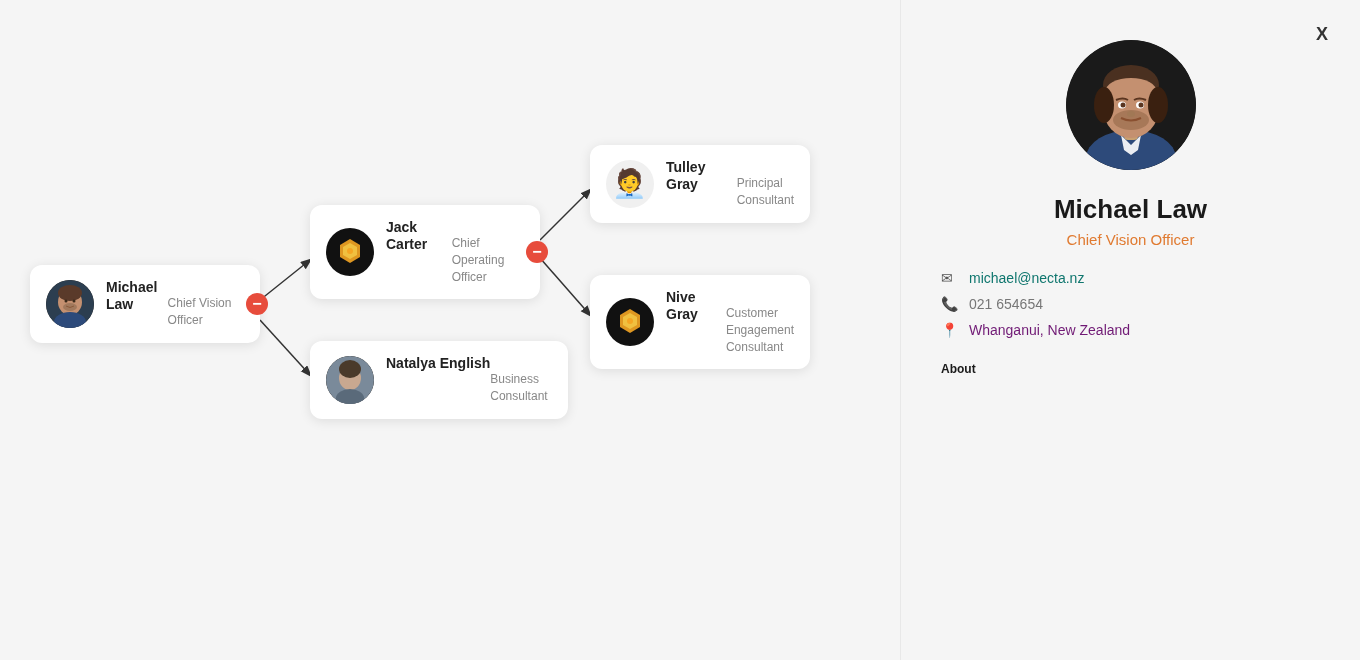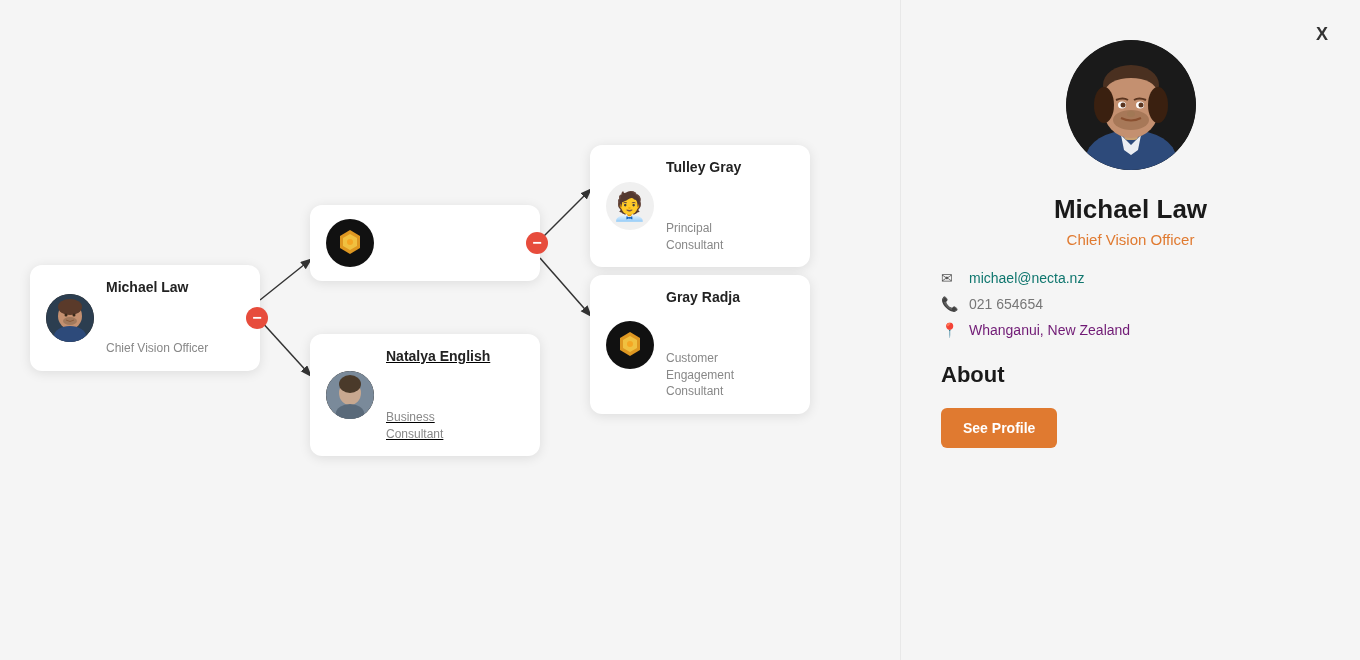--- a/index.html
+++ b/index.html
@@ -49,22 +49,21 @@
       display: flex; align-items: center; justify-content: center;
     }
 
     .node-avatar.necta-badge {
       background: #111;
       border-radius: 50%;
     }
 
     .node-info {
       display: flex;
-      flex-direction: column;
-      gap: 28px;
+      flex-direction: row;
     }
 
     .node-name {
       font-weight: 700;
       font-size: 14px;
       color: #222;
       line-height: 1.2;
     }
 
     .node-title {
@@ -97,23 +96,22 @@
       top: 265px;
       width: 230px;
     }
     #node-jack {
       left: 310px;
       top: 205px;
       width: 230px;
     }
     #node-natalya {
       left: 310px;
-      top: 334px;
-      width: 230px;
-      text-decoration: underline;
+      top: 341px;
+      width: 258px;
     }
     #node-tulley {
       left: 590px;
       top: 145px;
       width: 220px;
     }
     #node-nive {
       left: 590px;
       top: 275px;
       width: 220px;
@@ -184,21 +182,21 @@
     }
 
     .contact-icon {
       width: 18px;
       font-size: 14px;
       color: #555;
       flex-shrink: 0;
     }
 
     .panel-about-label {
-      font-size: 22px;
+      font-size: 12px;
       font-weight: 700;
       color: #1a1a1a;
       margin-bottom: 20px;
     }
 
     .panel-actions {
       display: flex;
       gap: 12px;
       margin-top: 10px;
     }
@@ -283,20 +281,24 @@
     <div class="node-avatar necta-badge">
       <svg class="necta-svg" viewBox="0 0 44 44" fill="none">
         <circle cx="22" cy="22" r="22" fill="#111"></circle>
 
         <g transform="translate(7,7)">
           <polygon points="15,2 25,8 25,20 15,26 5,20 5,8" fill="#f5a623" opacity="0.9"></polygon>
           <polygon points="15,6 22,10 22,18 15,22 8,18 8,10" fill="#f0c040"></polygon>
           <circle cx="15" cy="14" r="3" fill="#f5a623"></circle>
         </g>
       </svg>
+    </div>
+    <div class="node-info">
+      <span class="node-name">Jack Carter</span>
+      <span class="node-title">Chief Operating<br>Officer</span>
     </div>
     <div class="node-minus">−</div>
   </div>
 
   <div class="node-card" id="node-natalya">
     <div class="node-avatar">
       <svg width="48" height="48" viewBox="0 0 48 48">
         <circle cx="24" cy="24" r="24" fill="#7a8a9a"></circle>
         <ellipse cx="24" cy="22" rx="11" ry="12" fill="#c8a890"></ellipse>
         <ellipse cx="24" cy="13" rx="11" ry="9" fill="#4a3a2a"></ellipse>
@@ -324,21 +326,21 @@
       <svg class="necta-svg" viewBox="0 0 44 44" fill="none">
         <circle cx="22" cy="22" r="22" fill="#111"></circle>
         <g transform="translate(7,7)">
           <polygon points="15,2 25,8 25,20 15,26 5,20 5,8" fill="#f5a623" opacity="0.9"></polygon>
           <polygon points="15,6 22,10 22,18 15,22 8,18 8,10" fill="#f0c040"></polygon>
           <circle cx="15" cy="14" r="3" fill="#f5a623"></circle>
         </g>
       </svg>
     </div>
     <div class="node-info">
-      <span class="node-name">Gray Radja</span>
+      <span class="node-name">Nive Gray</span>
       <span class="node-title">Customer<br>Engagement<br>Consultant</span>
     </div>
   </div>
 
 </div>
 
 <div class="profile-panel">
 
   <span class="panel-close">X</span>
 
@@ -391,16 +393,15 @@
     </div>
     <div class="contact-row">
       <span class="contact-icon">📍</span>
       <span style="color:#701a75;">Whanganui, New Zealand</span>
     </div>
   </div>
 
   <div class="panel-about-label">About</div>
 
   <div class="panel-actions">
-    <button class="btn-see-profile">See Profile</button>
   </div>
 
 </div>
 
 </body></html>

